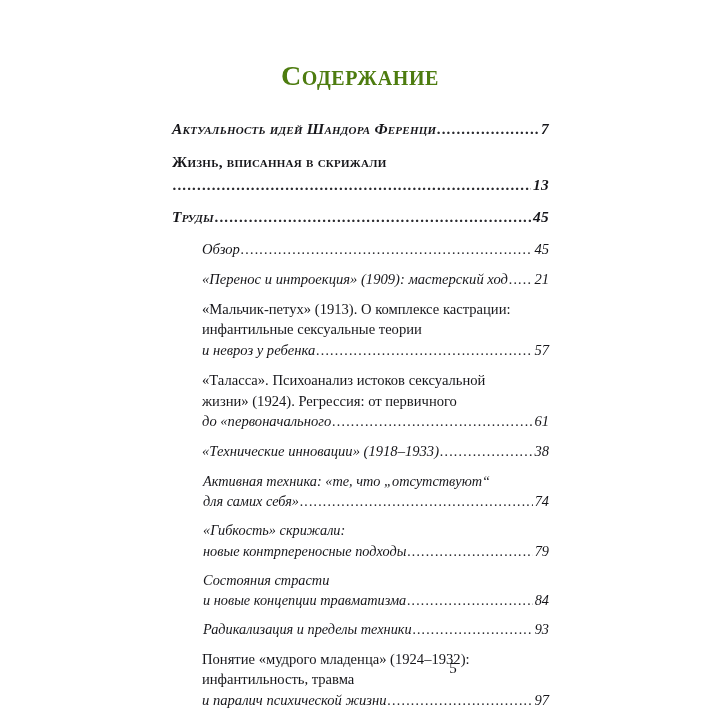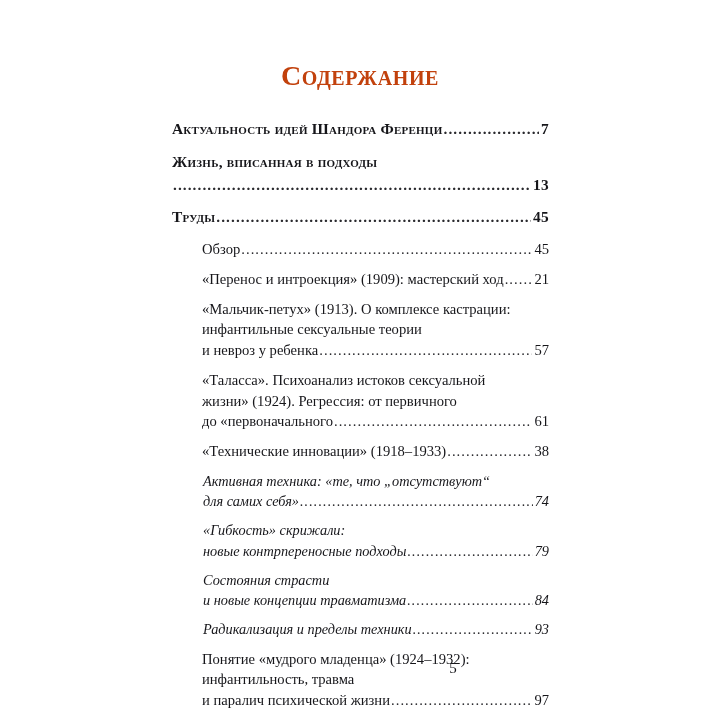--- a/index.html
+++ b/index.html
@@ -28,21 +28,21 @@
   .toc-title {
     position: absolute;
     left: 0;
     top: 60px;
     width: 720px;
     text-align: center;
     font-size: 28px;
     font-weight: 700;
     font-variant: small-caps;
     letter-spacing: 0.6px;
-    color: #c2410c;
+    color: #4d7c0f;
     font-family: "Liberation Serif", "DejaVu Serif", serif;
   }
 
   .toc-body {
     position: absolute;
     left: 172px;
     top: 118px;
     width: 377px;
   }
 
@@ -56,20 +56,21 @@
     display: block;
     white-space: nowrap;
     line-height: 1.42;
   }
 
   
   .entry .line.last {
     display: flex;
     align-items: flex-start;
     white-space: nowrap;
+    font-style: italic;
   }
   .line.last .txt {
     flex: 0 0 auto;
     white-space: nowrap;
   }
   .line.last .leader {
     flex: 1 1 auto;
     overflow: hidden;
     white-space: nowrap;
     margin: 0 1px;
@@ -127,21 +128,21 @@
 
   <div class="toc-body">
       <div class="entry lvl-major">
         <div class="line last">
           <span class="txt">Актуальность идей Шандора Ференци</span>
           <span class="leader">............................................................................................................................................................................................................................</span>
           <span class="pg">7</span>
         </div>
       </div>
       <div class="entry lvl-major">
-        <div class="line">Жизнь, вписанная в подходы</div>
+        <div class="line">Жизнь, вписанная в скрижали</div>
         <div class="line last">
           <span class="leader">............................................................................................................................................................................................................................</span>
           <span class="pg">13</span>
         </div>
       </div>
       <div class="entry lvl-major">
         <div class="line last">
           <span class="txt">Труды</span>
           <span class="leader">............................................................................................................................................................................................................................</span>
           <span class="pg">45</span>

